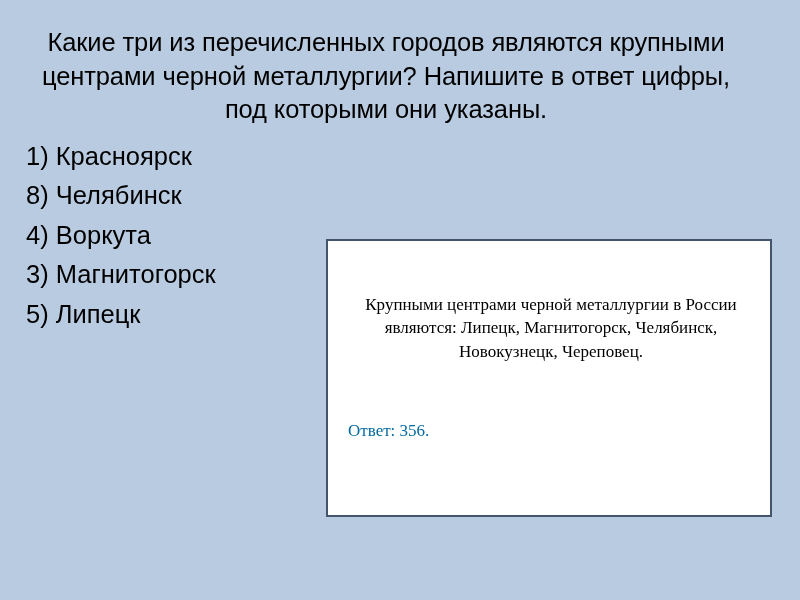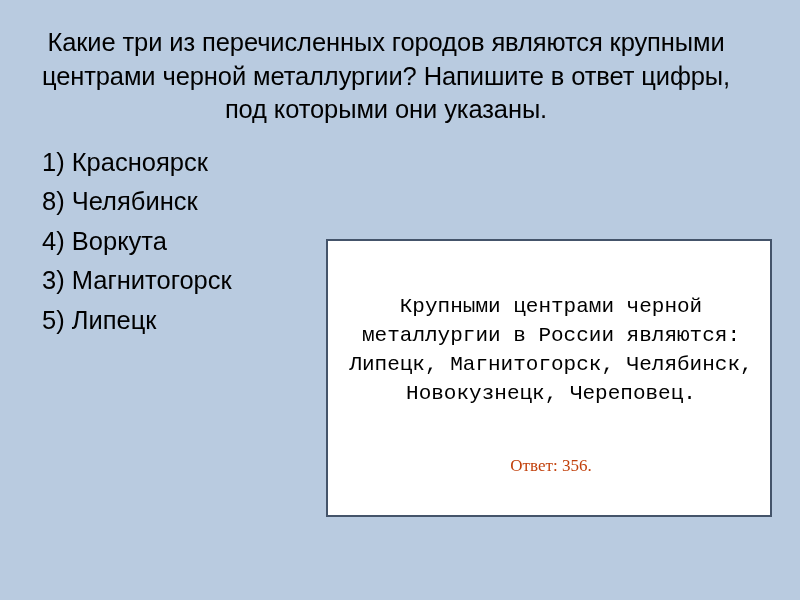--- a/index.html
+++ b/index.html
@@ -31,21 +31,21 @@
     line-height: 1.32;
     color: #000000;
     font-family: "Liberation Sans", sans-serif;
     width: 720px;
     margin: 0 0 10px 0;
     letter-spacing: -0.1px;
     text-align: center;
   }
   .options {
     list-style: none;
-    margin: 16px;
+    margin: 0;
     padding: 0;
     width: 300px;
   }
   .options li {
     font-size: 25.5px;
     line-height: 1.0;
     color: #000000;
     padding: 7px 0 7px 0;
     white-space: nowrap;
   }
@@ -58,34 +58,34 @@
     background: #ffffff;
     border: 2px solid #44546a;
     box-sizing: border-box;
   }
   .answer-text {
     position: absolute;
     left: 20px;
     top: 52px;
     width: 406px;
     text-align: center;
-    font-family: Liberation Mono, monospace;
-    font-size: 21px;
+    font-family: Liberation Serif, serif;
+    font-size: 17px;
     line-height: 1.38;
     color: #000000;
   }
   .answer-result {
     position: absolute;
     left: 20px;
-    top: 215px;
+    top: 180px;
     width: 406px;
-    text-align: center;
+    text-align: left;
     font-family: "Liberation Serif", serif;
     font-size: 17px;
-    color: #c2410c;
+    color: #0369a1;
   }
 </style>
 </head>
 <body>
 
 <div class="slide">
 
   <div class="content">
     <p class="question">Какие три из перечисленных городов являются крупными центрами черной металлургии? Напишите в ответ цифры, под которыми они указаны.</p>
 

